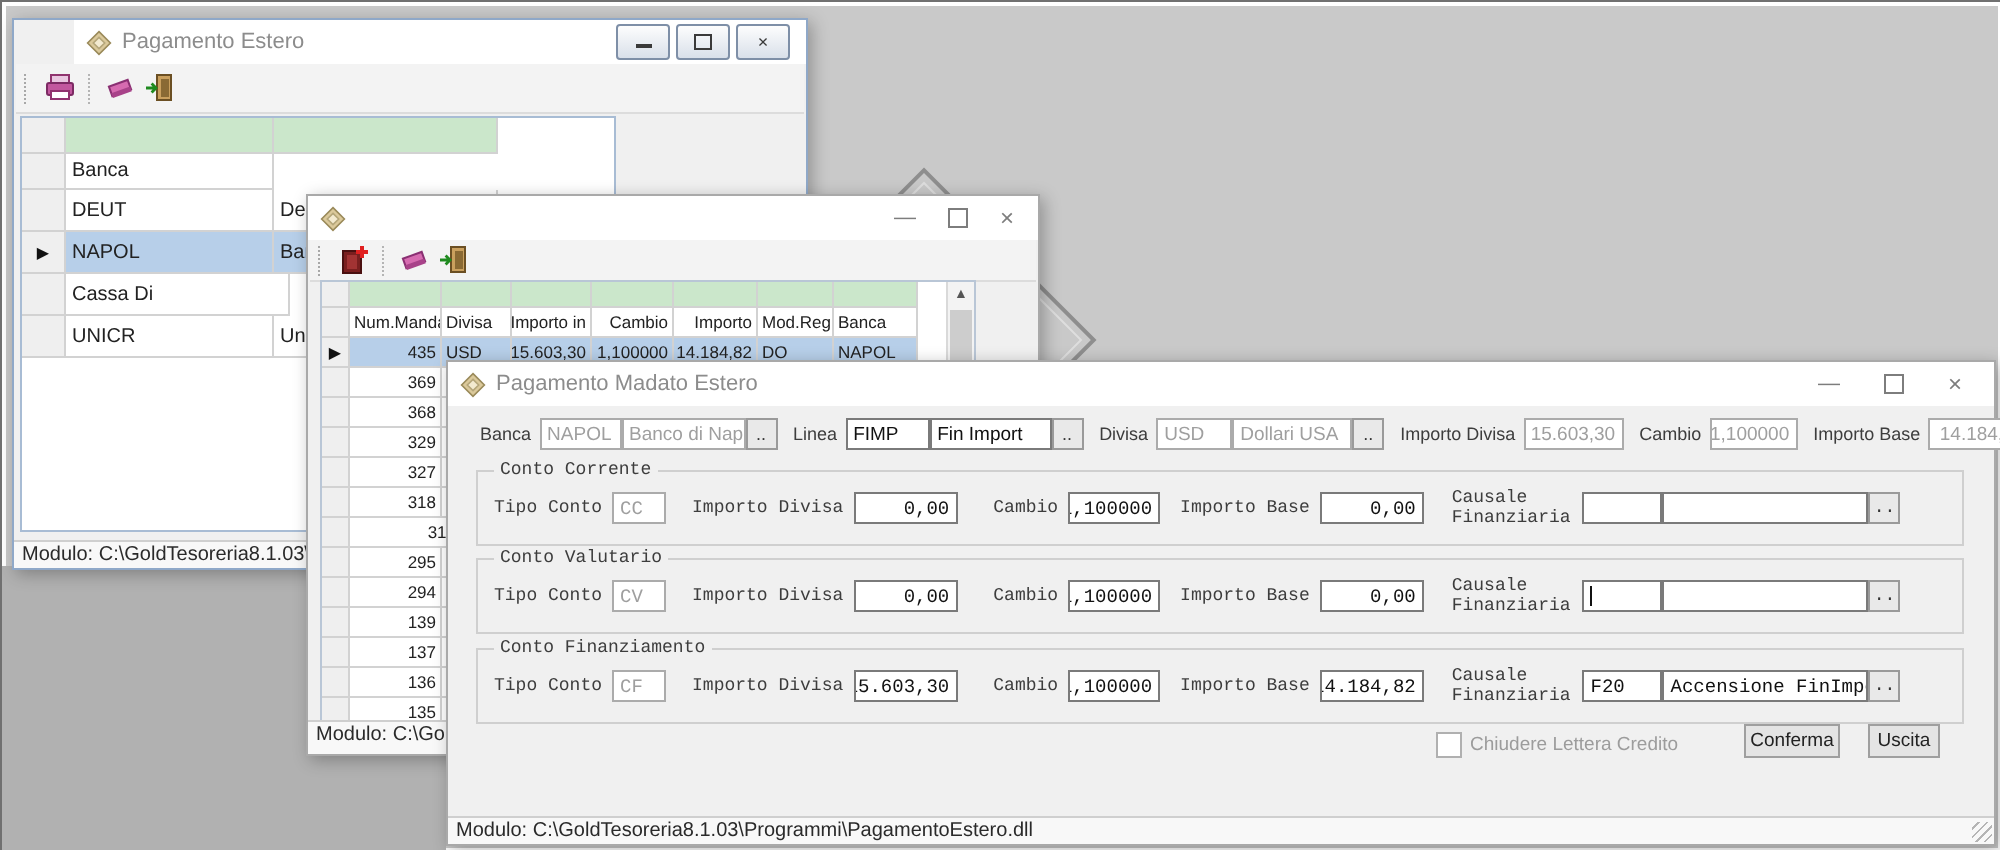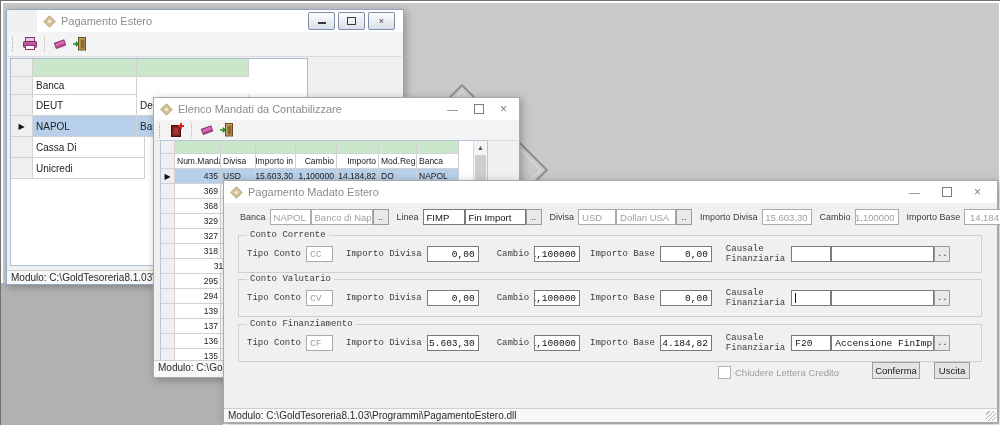--- a/index.html
+++ b/index.html
@@ -165,33 +165,33 @@
           </div>
         <div class="cell data" style="width:104px">NAPOL</div>
         <div class="cell data" style="width:112px">Banco di</div>
       </div>
       <div class="grow">
         <div class="cell selcell" style="width:22px"></div>
         <div class="cell data" style="width:112px">Cassa Di</div>
       </div>
       <div class="grow">
         <div class="cell selcell" style="width:22px"></div>
+        <div class="cell data" style="width:104px">UNICR</div>
         <div class="cell data" style="width:112px">Unicredi</div>
       </div>
     </div>
     <div class="statusbar">Modulo: C:\GoldTesoreria8.1.03\Programmi\PagamentoEstero.dll</div>
   </div>
 
   <div class="window" id="win2">
     <div class="titlebar">
       <svg class="dicon" viewBox="0 0 16 16">
         <polygon points="8,1 15,8 8,15 1,8" fill="#dbc99b" stroke="#9a8a5a"></polygon>
         <polygon points="8,4.5 11.5,8 8,11.5 4.5,8" fill="#f3ead0" stroke="#b5a67a"></polygon>
       </svg>
-      <span class="title">Elenco Mandati da Contabilizzare</span>
       <div class="winbtns">
         <span class="wb">—</span>
         <span class="wb-box"></span>
         <span class="wb" style="font-size:12px">×</span>
       </div>
     </div>
     <div class="toolbar" style="height:20px">
       <div class="tb-grip"></div>
       <div class="tb-btn">
         <svg width="16" height="16">

